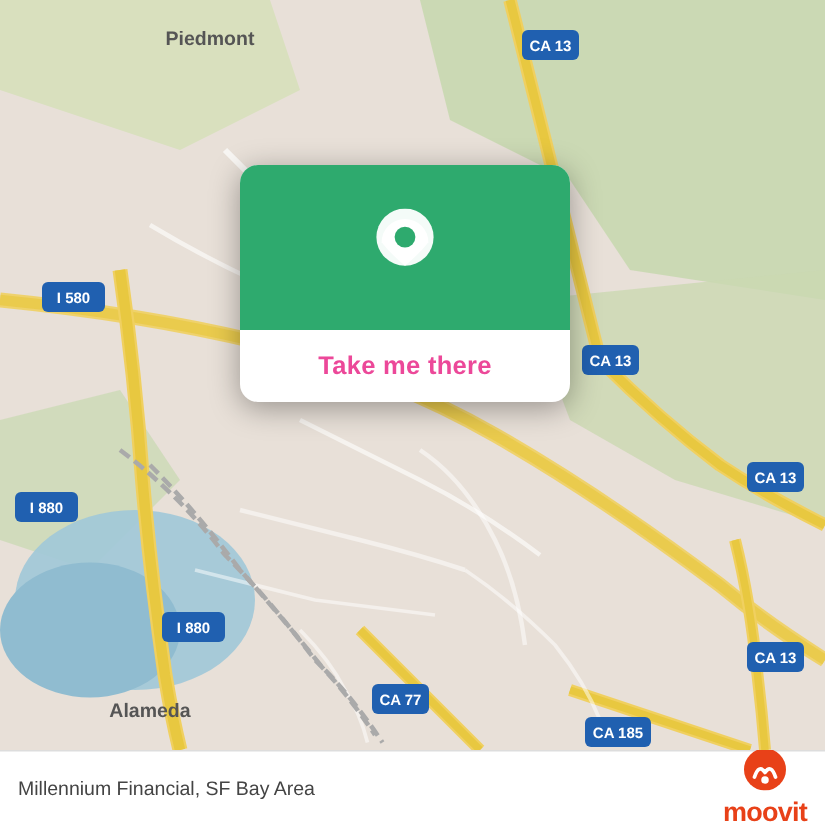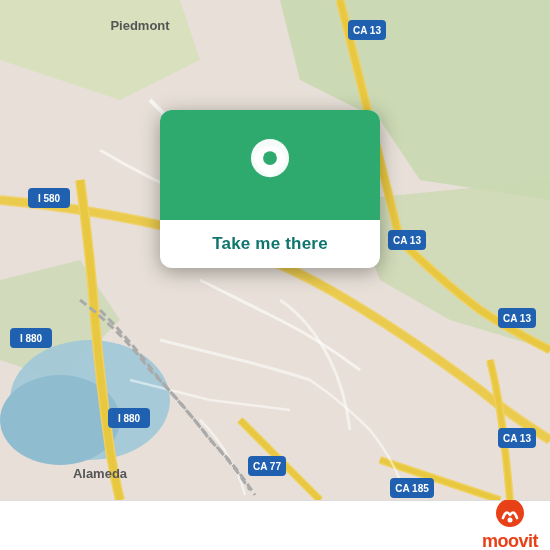--- a/index.html
+++ b/index.html
@@ -53,21 +53,21 @@
     .location-pin {
       width: 52px;
       height: 52px;
     }
 
     #popup-label {
       text-align: center;
       padding: 14px 10px;
       font-size: 17px;
       font-weight: 600;
-      color: #0f766e;
+      color: #ec4899;
       letter-spacing: 0.2px;
     }
 
     
     #bottom-bar {
       width: 550px;
       height: 50px;
       background: white;
       border-top: 1px solid #ddd;
       display: flex;
@@ -203,20 +203,21 @@
         <circle cx="26" cy="22" r="22" fill="white" opacity="0.95"></circle>
         <path d="M 26 44 Q 14 34 8 26 A 18 18 0 1 1 44 26 Q 38 34 26 44 Z" fill="white" opacity="0.95"></path>
         <circle cx="26" cy="22" r="8" fill="#2eaa6e"></circle>
       </svg>
     </div>
     <div id="popup-label">Take me there</div>
   </div>
 </div>
 
 <div id="bottom-bar">
+  <span id="bottom-info">Millennium Financial, SF Bay Area</span>
 
   <div id="moovit-logo">
 
     <svg id="moovit-icon" viewBox="0 0 28 28" xmlns="http://www.w3.org/2000/svg">
       <circle cx="14" cy="14" r="14" fill="#e84118"></circle>
       <path d="M 7 19 Q 10 10 14 16 Q 18 10 21 19" stroke="white" stroke-width="2.5" fill="none" stroke-linecap="round" stroke-linejoin="round"></path>
       <circle cx="14" cy="21" r="2.5" fill="white"></circle>
     </svg>
     <span id="moovit-text">moovit</span>
   </div>

